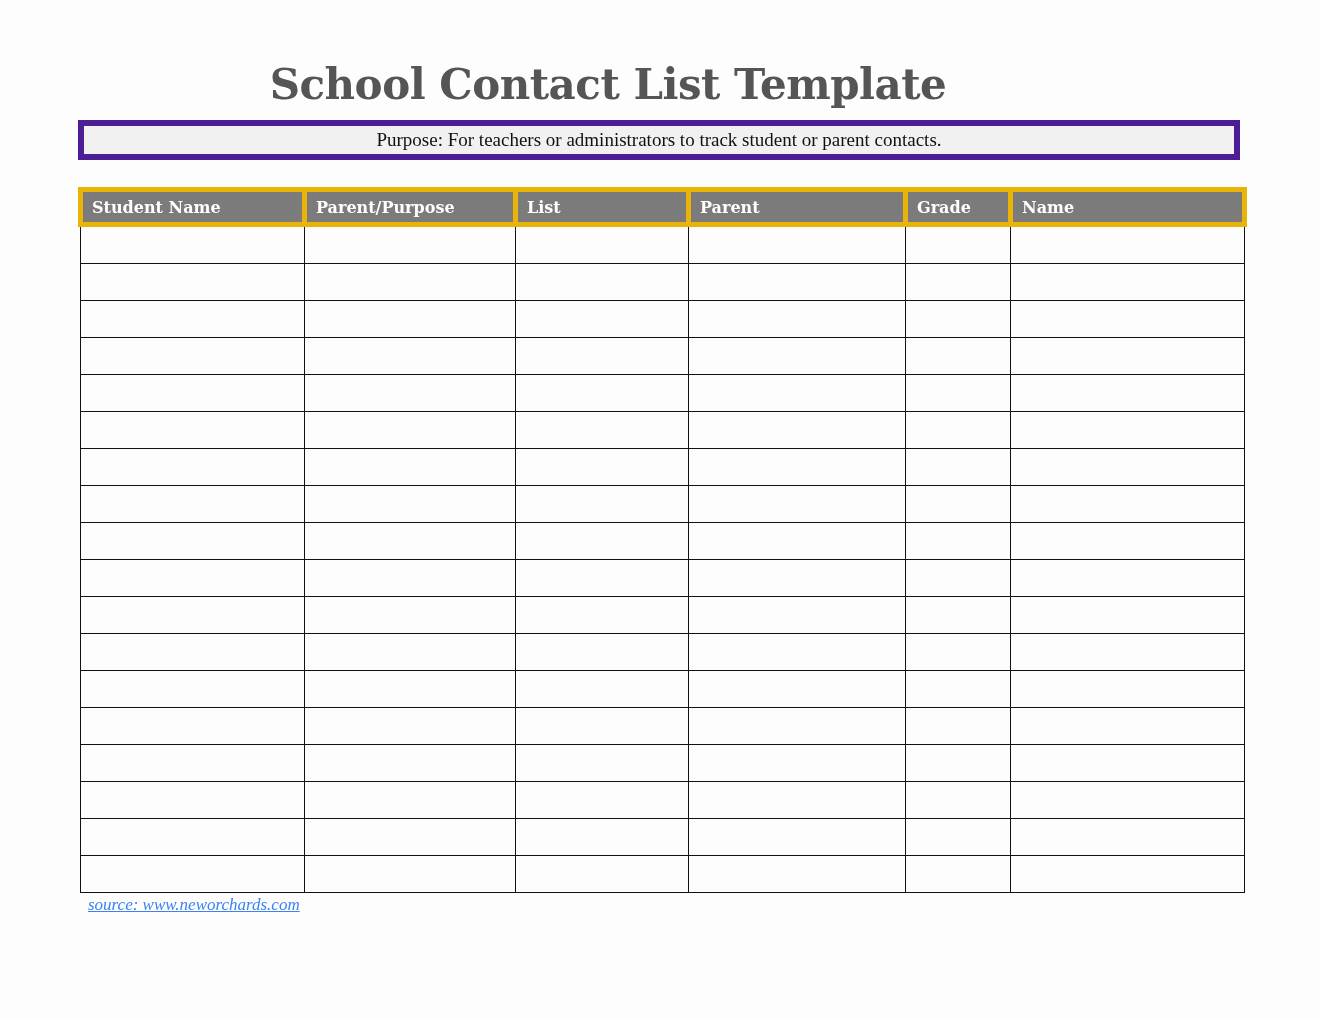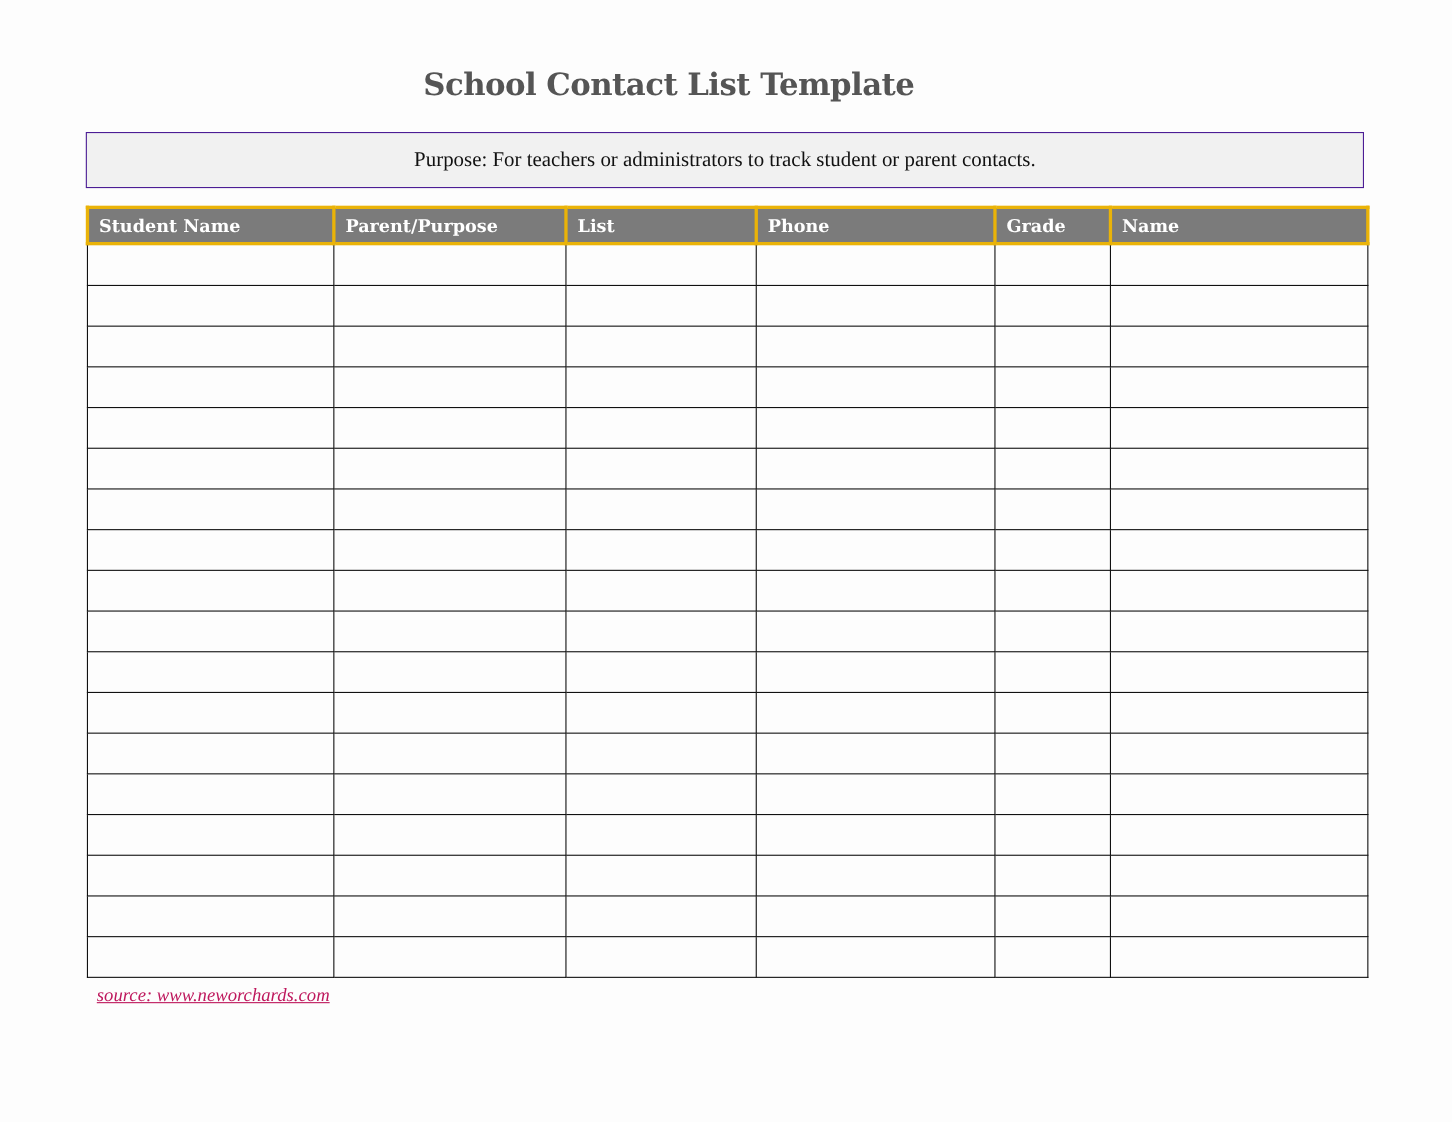--- a/index.html
+++ b/index.html
@@ -1,22 +1,22 @@
 <!DOCTYPE html>
 <html><head>
 <meta charset="utf-8">
 <style>
   html, body { margin:0; padding:0; background:#fdfdfd; }
   body { width:1320px; height:1020px; position:relative; overflow:hidden; font-family:"DejaVu Serif", serif; }
-  .title { position:absolute; top:60px; left:0; width:1216px; text-align:center; font-family:"DejaVu Serif", serif; font-weight:bold; font-size:28px; color:#555555; letter-spacing:-0.5px; }
-  .purpose { position:absolute; top:120px; left:78px; width:1162px; height:51px; background:#f1f1f1; border:1px solid #4c1d95; box-sizing:border-box; display:flex; align-items:center; justify-content:center; font-family:"Liberation Serif", serif; font-size:19px; color:#111; }
+  .title { position:absolute; top:60px; left:0; width:1216px; text-align:center; font-family:"DejaVu Serif", serif; font-weight:bold; font-size:42px; color:#555555; letter-spacing:-0.5px; }
+  .purpose { position:absolute; top:120px; left:78px; width:1162px; height:40px; background:#f1f1f1; border:6px solid #4c1d95; box-sizing:border-box; display:flex; align-items:center; justify-content:center; font-family:"Liberation Serif", serif; font-size:19px; color:#111; }
   table { position:absolute; top:187px; left:78px; width:1164px; border-collapse:collapse; table-layout:fixed; }
-  th { background:#7b7b7b; color:#fff; font-family:"DejaVu Serif", serif; font-weight:bold; font-size:16px; text-align:left; padding:0 9px; height:30px; border:3px solid #eab308; }
+  th { background:#7b7b7b; color:#fff; font-family:"DejaVu Serif", serif; font-weight:bold; font-size:16px; text-align:left; padding:0 9px; height:30px; border:5px solid #eab308; }
   td { height:36px; border:1px solid #111; background:#fdfdfd; padding:0; }
-  .source { position:absolute; top:895px; left:88px; font-family:"Liberation Serif", serif; font-style:italic; font-size:17px; color:#be185d; text-decoration:underline; }
+  .source { position:absolute; top:895px; left:88px; font-family:"Liberation Serif", serif; font-style:italic; font-size:17px; color:#3b82f6; text-decoration:underline; }
 </style>
 </head>
 <body>
 
 <div class="title">School Contact List Template</div>
 <div class="purpose">
   <span>Purpose: For teachers or administrators to track student or parent contacts.</span>
 </div>
 
 <table>
@@ -26,21 +26,21 @@
       <col style="width: 173px;">
       <col style="width: 217px;">
       <col style="width: 105px;">
       <col style="width: 234px;">
     </colgroup>
   <thead>
     <tr>
       <th>Student Name</th>
       <th>Parent/Purpose</th>
       <th>List</th>
-      <th>Phone</th>
+      <th>Parent</th>
       <th>Grade</th>
       <th>Name</th>
     </tr>
   </thead>
   <tbody id="tbody">
       <tr>
         <td></td>
         <td></td>
         <td></td>
         <td></td>

